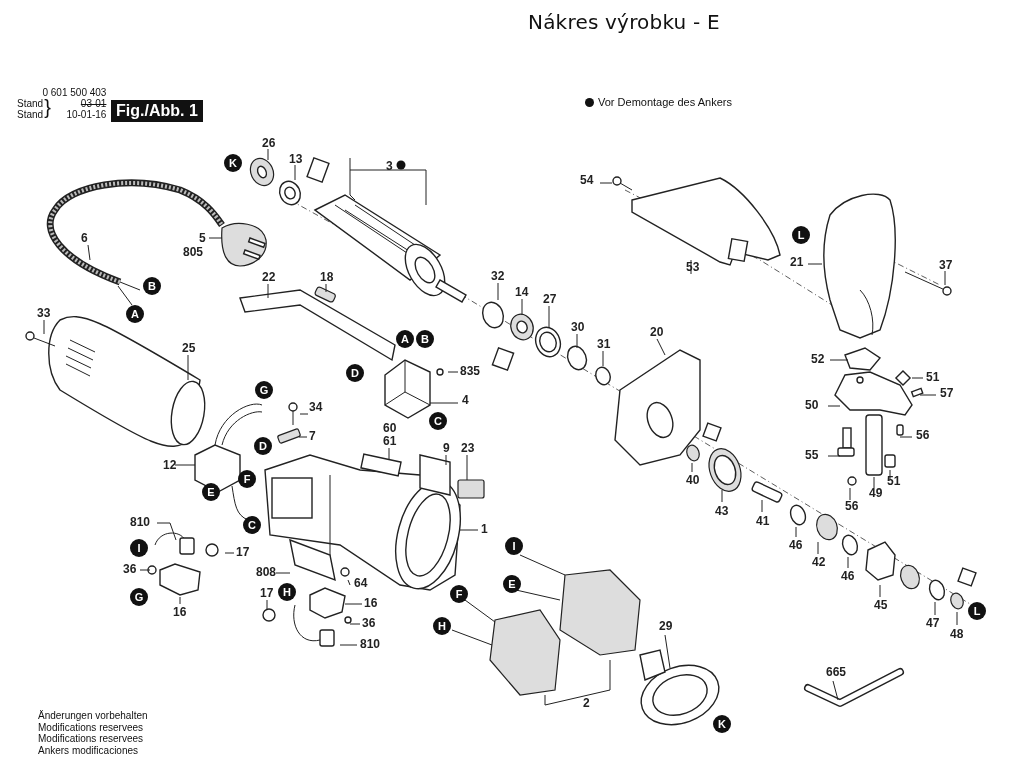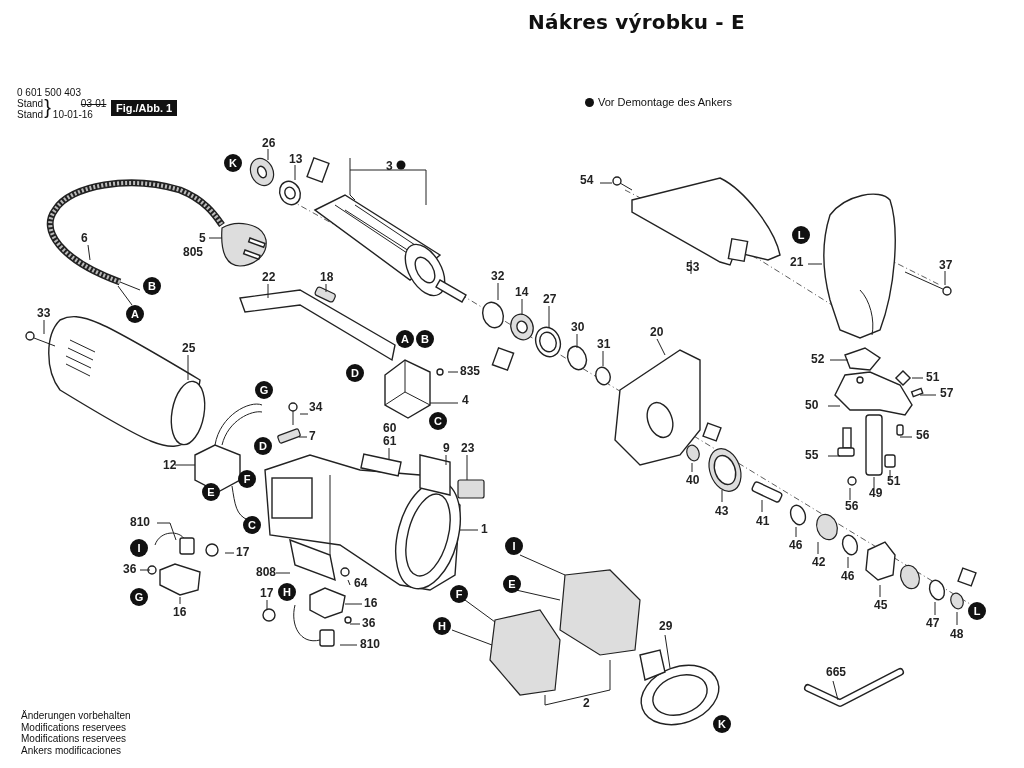--- a/index.html
+++ b/index.html
@@ -1,32 +1,32 @@
 <!DOCTYPE html>
 <html><head>
 <meta charset="utf-8">
 <style>
   html, body { margin:0; padding:0; background:#ffffff; }
   body { width:1024px; height:768px; position:relative; overflow:hidden;
          font-family:"Liberation Sans", sans-serif; color:#111; }
-  .page-title { position:absolute; left:528px; top:10px; font-size:20px; font-weight:bold;
+  .page-title { position:absolute; left:528px; top:10px; font-size:20px; font-weight:normal;
                 font-family:"DejaVu Sans", sans-serif; letter-spacing:0.2px; }
   .docinfo { position:absolute; left:17px; top:87px; font-size:10px; line-height:11px; }
-  .docinfo .row { white-space:nowrap; }
+  .docinfo .row { white-space:nowrap;text-align:right; }
   .brace { display:inline-block; font-size:20px; line-height:18px; vertical-align:top; margin:0 2px 0 1px; }
   .stand-lines { display:inline-block; vertical-align:top; }
   .strike { text-decoration:line-through;margin-left:28px; }
   .fig-badge { position:absolute; left:111px; top:100px; background:#111; color:#fff;
-               font-weight:bold; font-size:11px; padding:2px 5px 2px 5px; }
+               font-weight:bold; font-size:16px; padding:2px 5px 2px 5px; }
   .note { position:absolute; left:585px; top:95px; font-size:11px; line-height:14.5px; }
   .note .bullet { display:inline-block; width:9px; height:9px; border-radius:50%; background:#111;
                   margin-right:4px; vertical-align:-1px; }
   .note .indent { padding-left:13px; }
   .note .gap { height:4px; }
-  .footer { position:absolute; left:21px; top:710px; font-size:10px; line-height:11.5px; }
+  .footer { position:absolute; left:38px; top:710px; font-size:10px; line-height:11.5px; }
   svg#diagram { position:absolute; left:0; top:0; }
   .lbl { font-family:"Liberation Sans", sans-serif; font-weight:bold; font-size:12px; fill:#222; }
   .cir { fill:#111; }
   .cirt { font-family:"Liberation Sans", sans-serif; font-weight:bold; font-size:11px; fill:#fff; text-anchor:middle; }
   .ln { stroke:#222; stroke-width:1; fill:none; }
   .part { stroke:#222; stroke-width:1.4; fill:#fff; }
   .partg { stroke:#222; stroke-width:1.2; fill:#ddd; }
   .dash { stroke:#333; stroke-width:0.8; stroke-dasharray:6 3 1 3; fill:none; }
 </style>
 </head>

